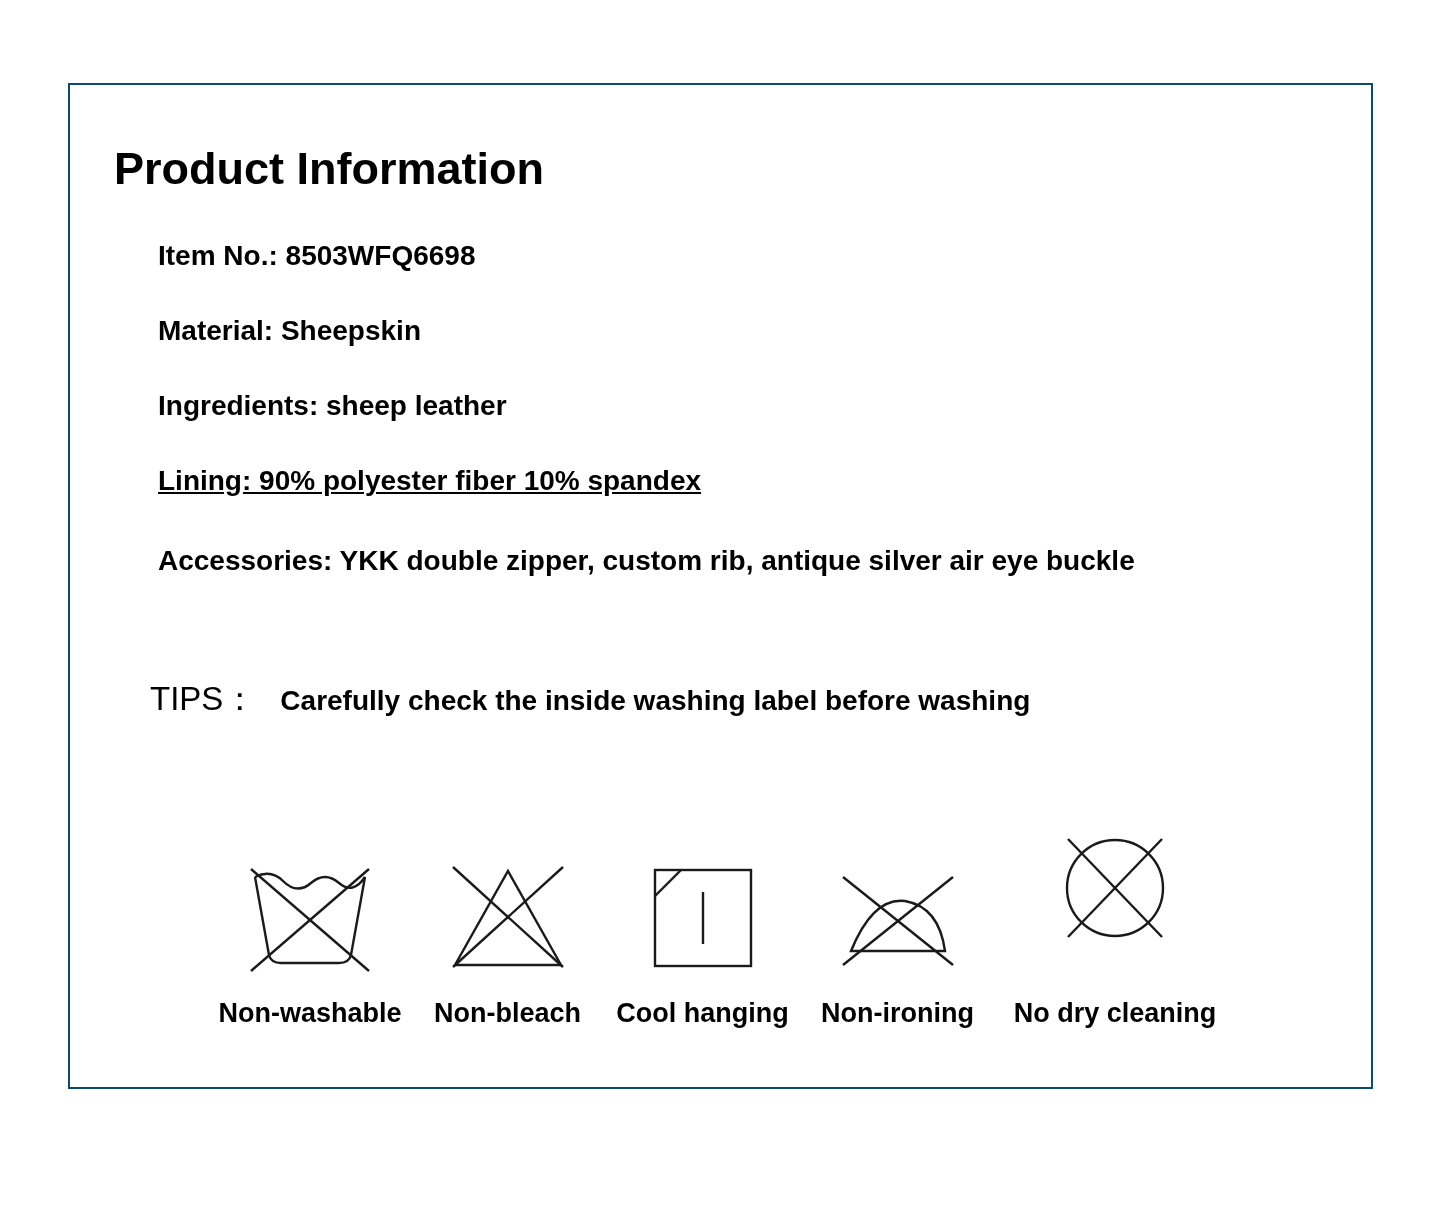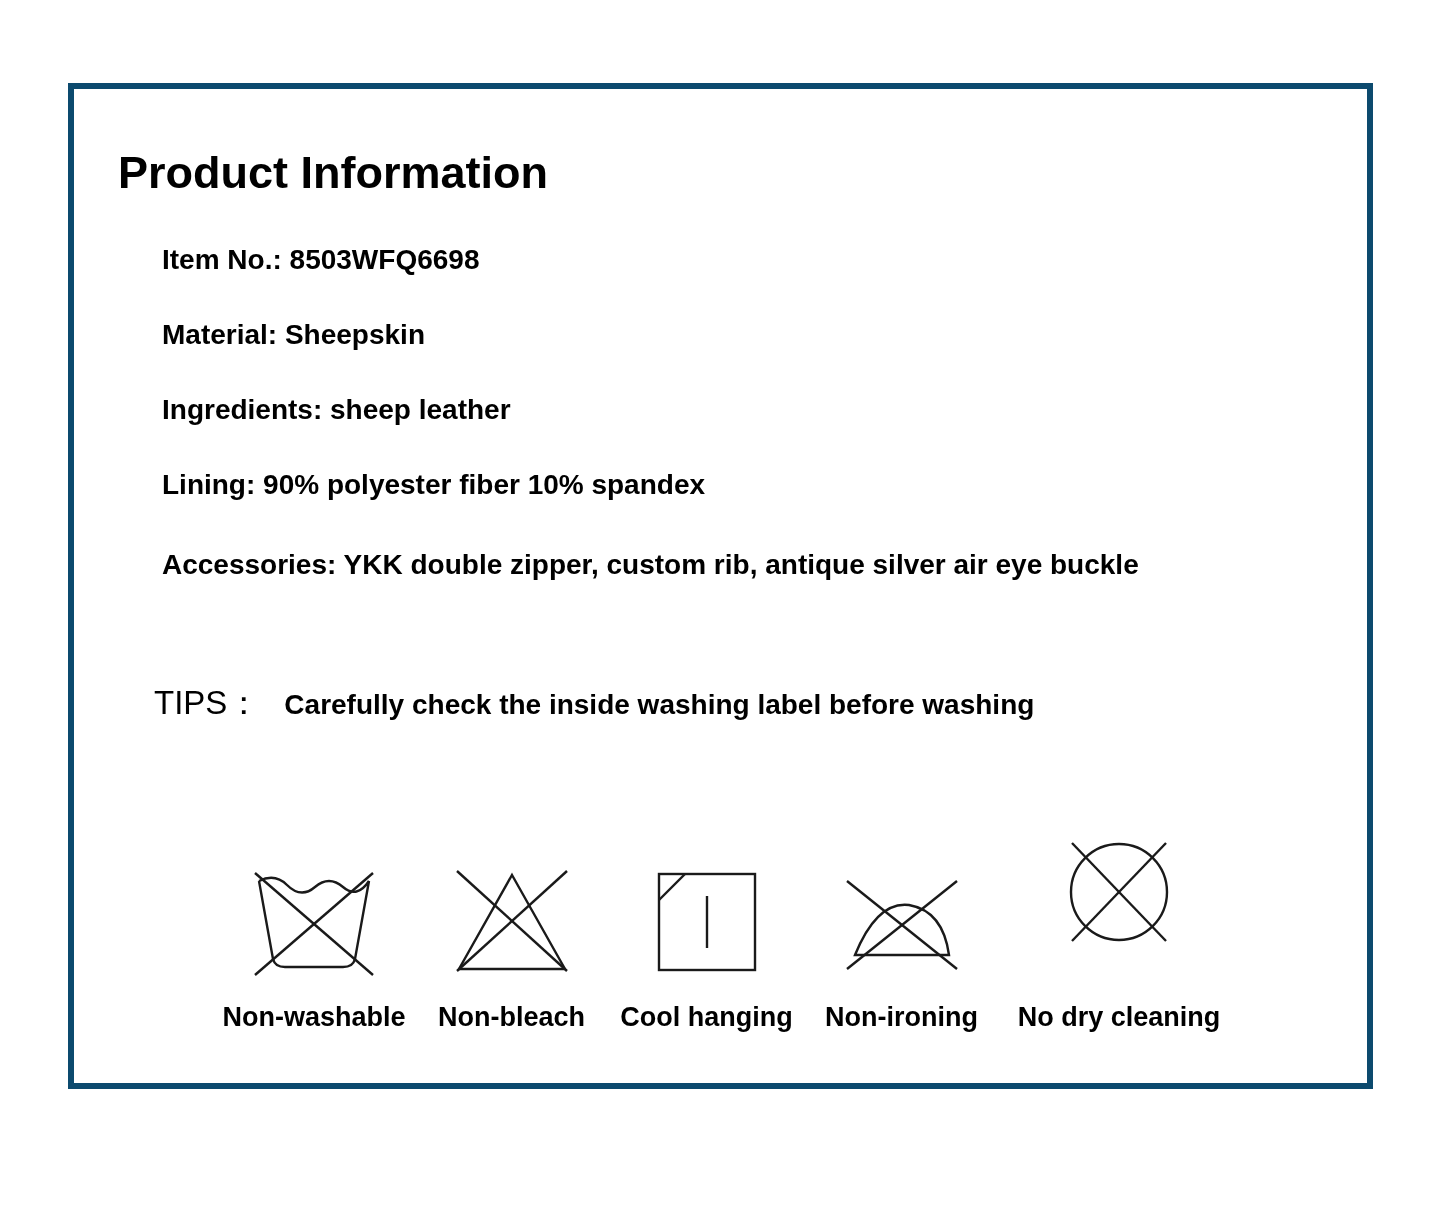--- a/index.html
+++ b/index.html
@@ -14,21 +14,21 @@
     color: #000000;
     position: relative;
     overflow: hidden;
   }
   .card {
     position: absolute;
     left: 68px;
     top: 83px;
     width: 1305px;
     height: 1006px;
-    border: 6px solid #0c4a6e;
+    border: 2px solid #0c4a6e;
     box-sizing: border-box;
     background: #ffffff;
   }
   .inner {
     position: relative;
     width: 100%;
     height: 100%;
   }
   .title {
     position: absolute;
@@ -43,21 +43,21 @@
     position: absolute;
     left: 88px;
     font-size: 28px;
     font-weight: bold;
     line-height: 1;
     white-space: nowrap;
   }
   .spec-0 { top: 157px; }
   .spec-1 { top: 232px; }
   .spec-2 { top: 307px; }
-  .spec-3 { top: 382px; }
+  .spec-3 { top: 382px; text-decoration: underline; }
   .spec-4 { top: 462px; }
 
   .tips-row {
     position: absolute;
     left: 80px;
     top: 592px;
     display: flex;
     align-items: baseline;
     white-space: nowrap;
   }

